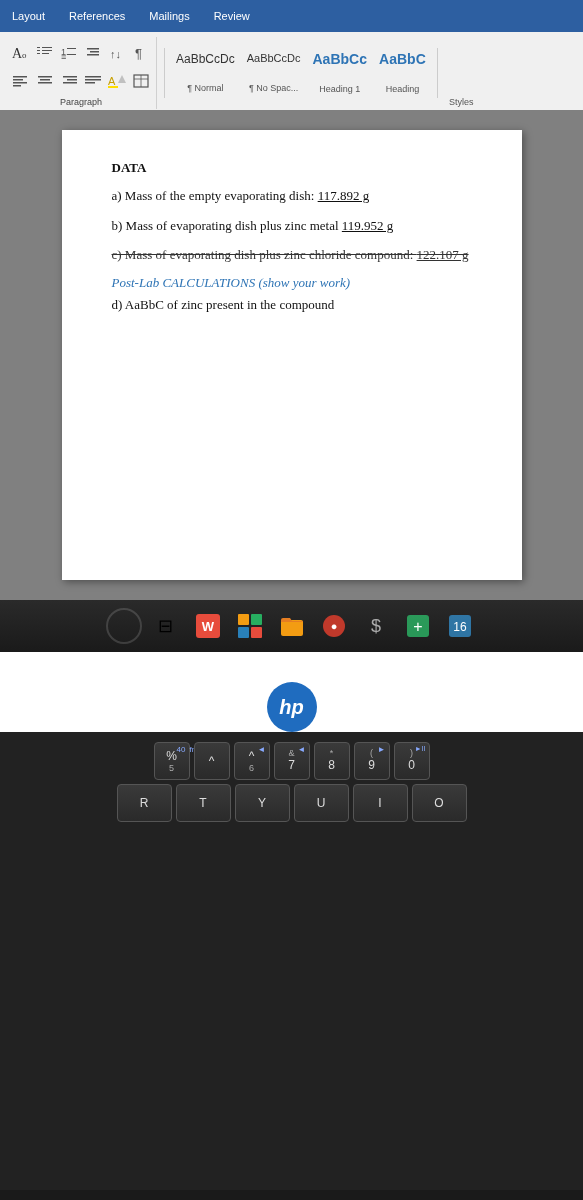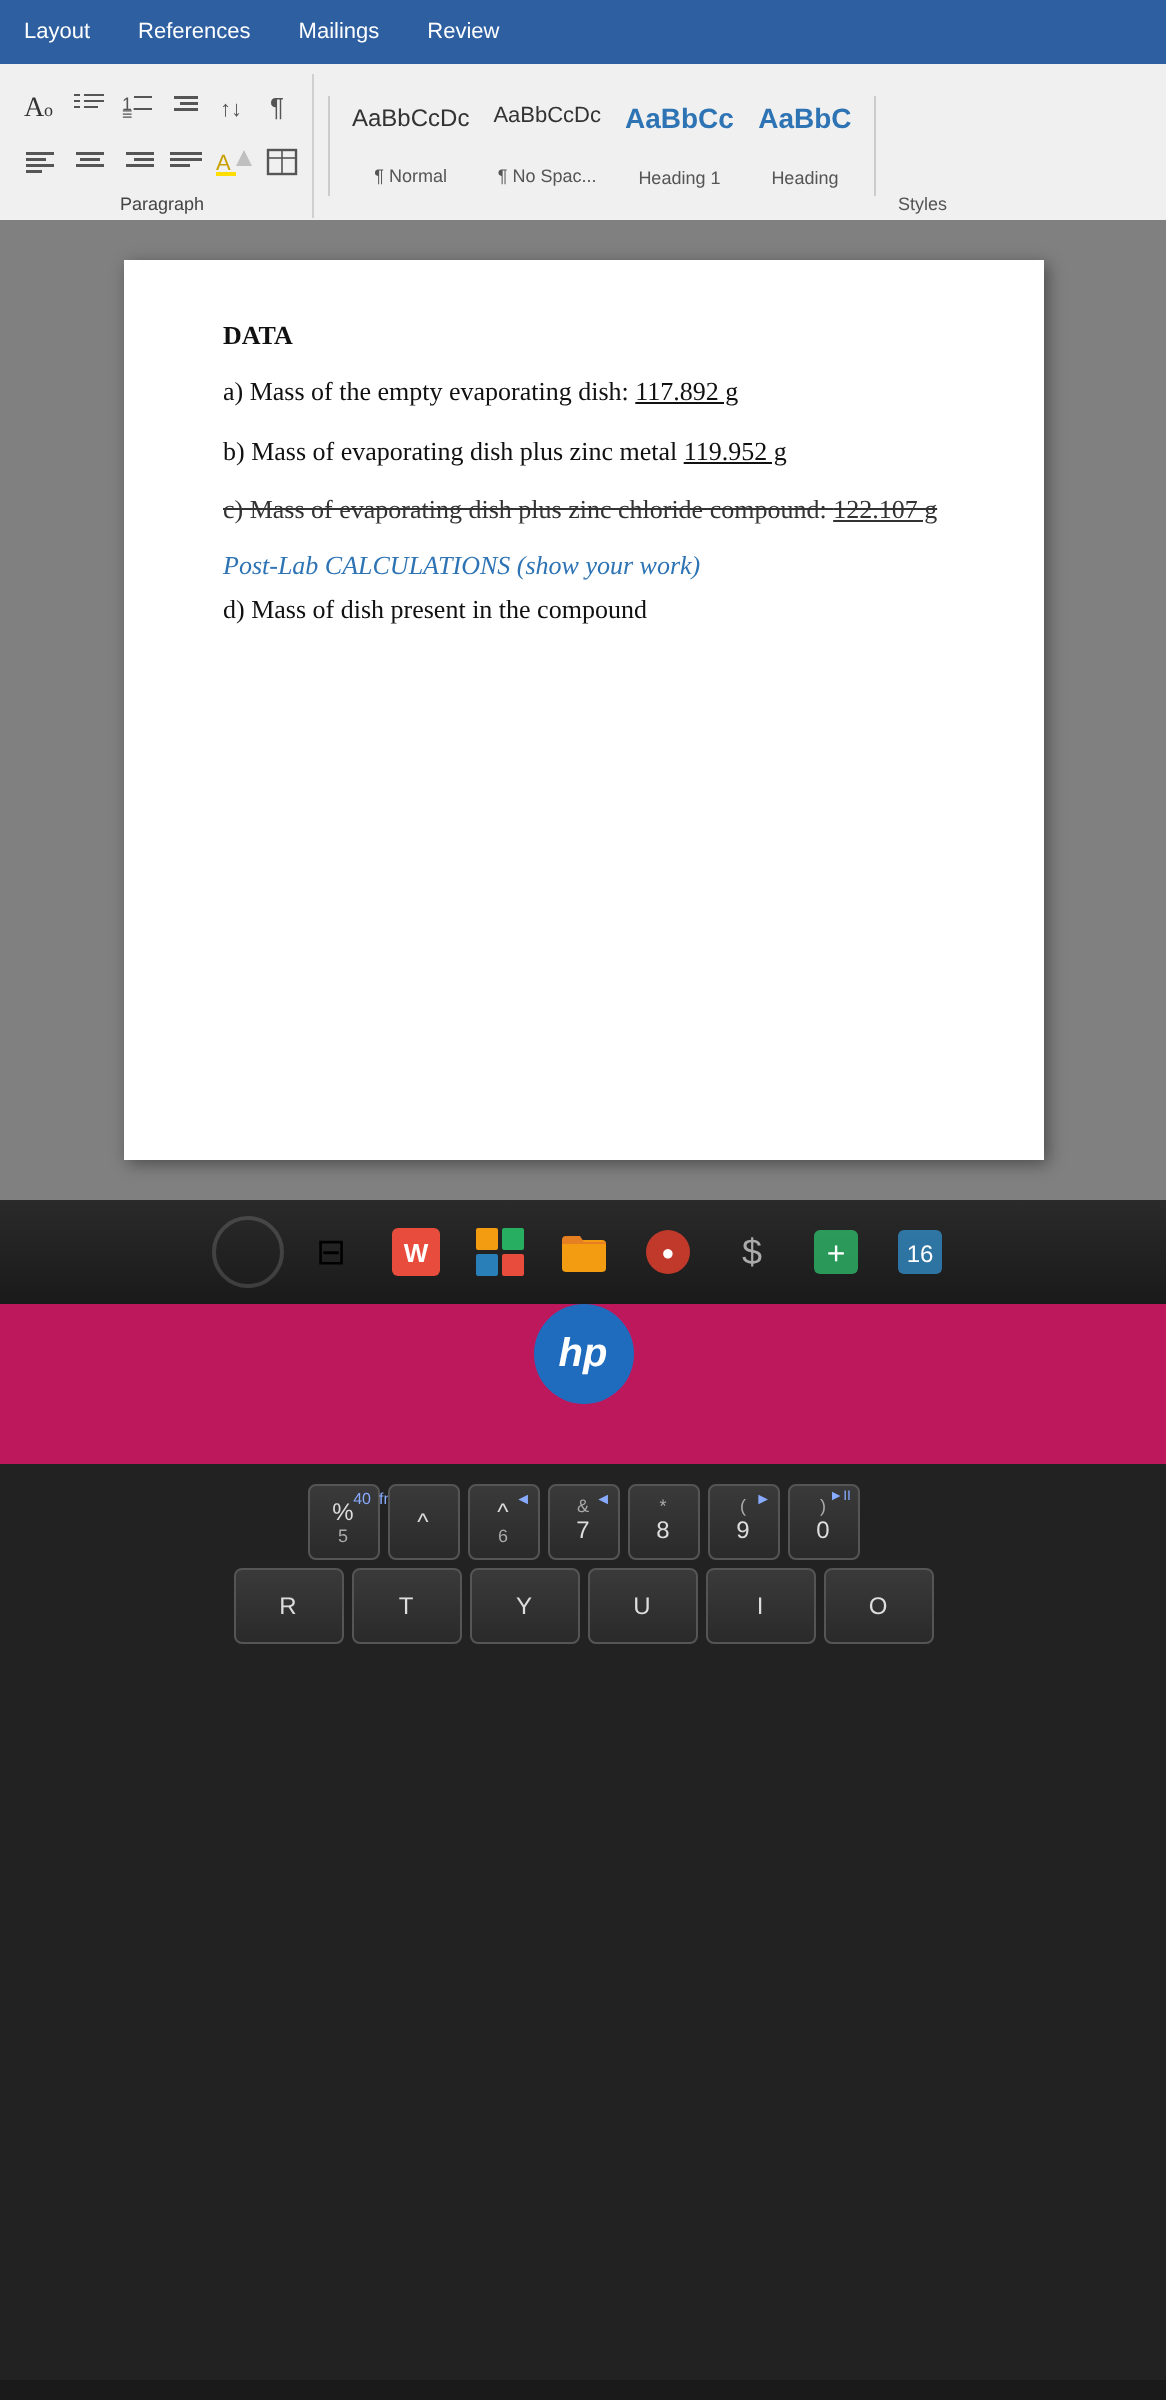--- a/index.html
+++ b/index.html
@@ -225,23 +225,23 @@
       display: flex;
       align-items: center;
       justify-content: center;
       cursor: pointer;
     }
 
     
     .hp-area {
       width: 100%;
       height: 80px;
-      background: #be185d;
-      display: flex;
-      align-items: flex-start;
+      background: #ffffff;
+      display: flex;
+      align-items: flex-end;
       justify-content: center;
     }
 
     .hp-logo {
       width: 50px;
       height: 50px;
       border-radius: 50%;
       background: #1f6cbf;
       display: flex;
       align-items: center;
@@ -487,21 +487,21 @@
 
       <div class="data-item data-item-striked">
         <span>c)  Mass of evaporating dish plus zinc chloride compound: </span><span class="underline-value">122.107 g</span>
       </div>
 
       <div class="post-lab-heading">
         Post-Lab  CALCULATIONS (show your work)
       </div>
 
       <div class="data-item">
-        <span>d)  Mass of dish present in the compound</span>
+        <span>d)  AaBbC of zinc present in the compound</span>
       </div>
     </div>
   </div>
 </div>
 
 <div class="taskbar">
   <div class="taskbar-item">
     <div class="taskbar-start"></div>
   </div>
   <div class="taskbar-item">

